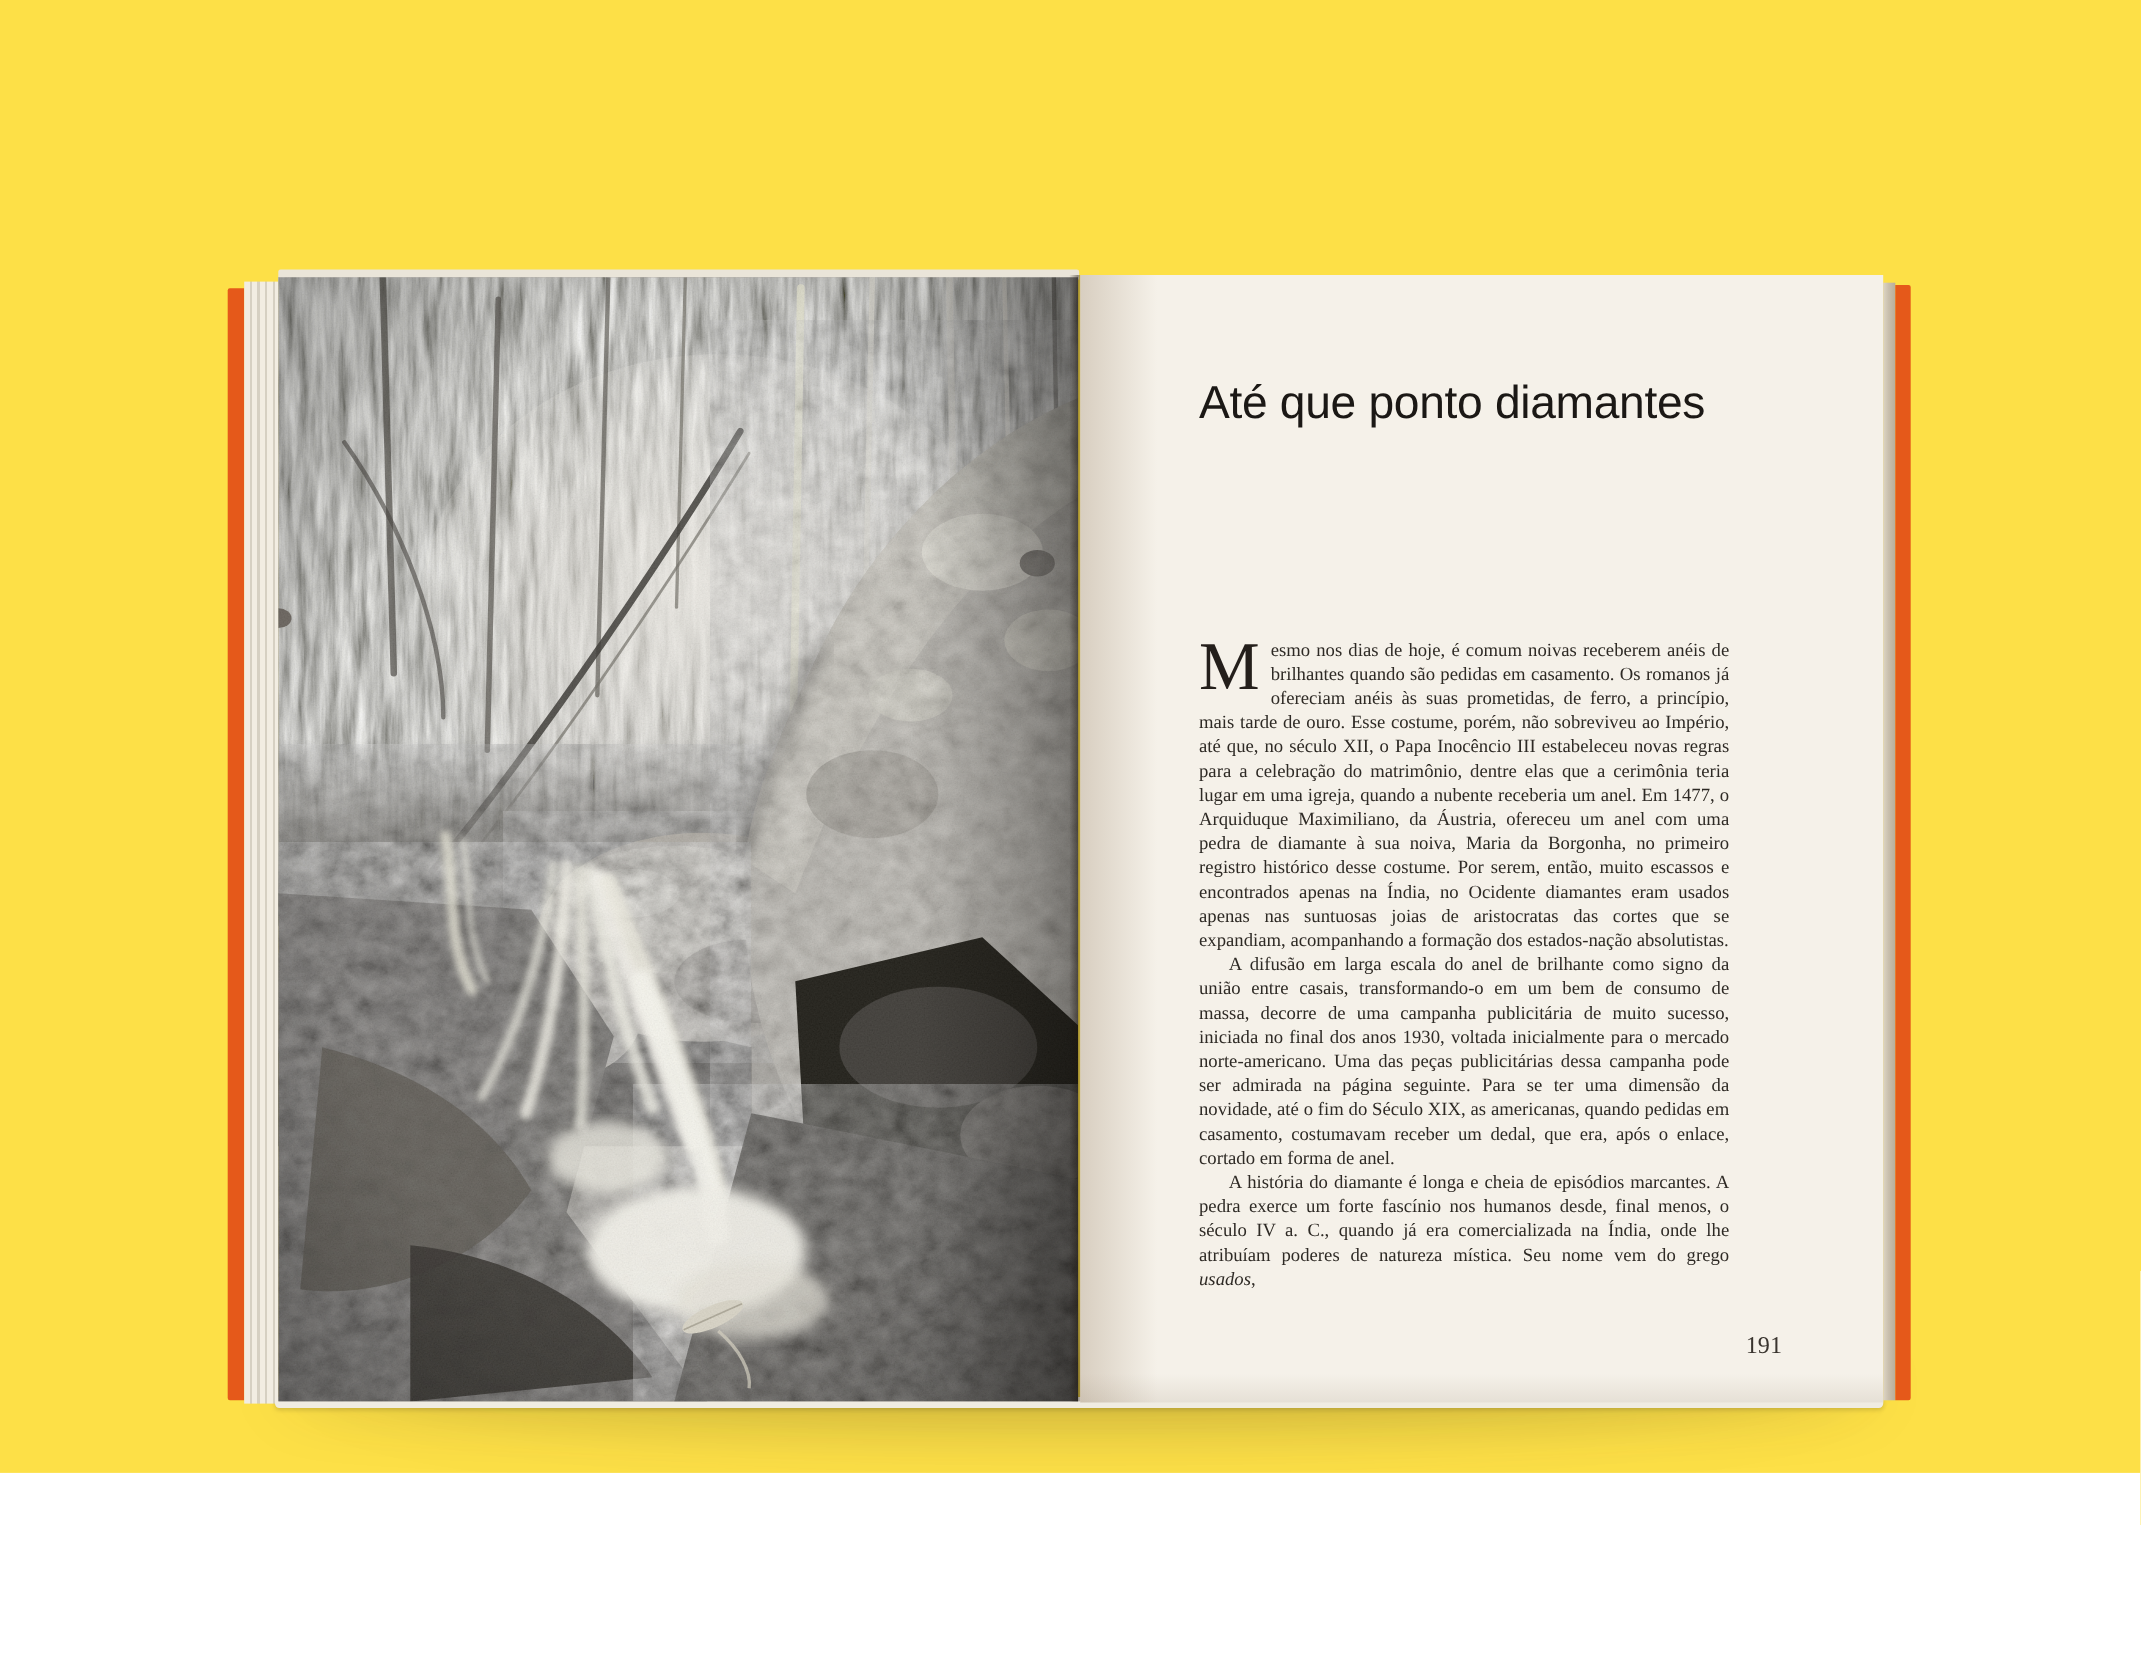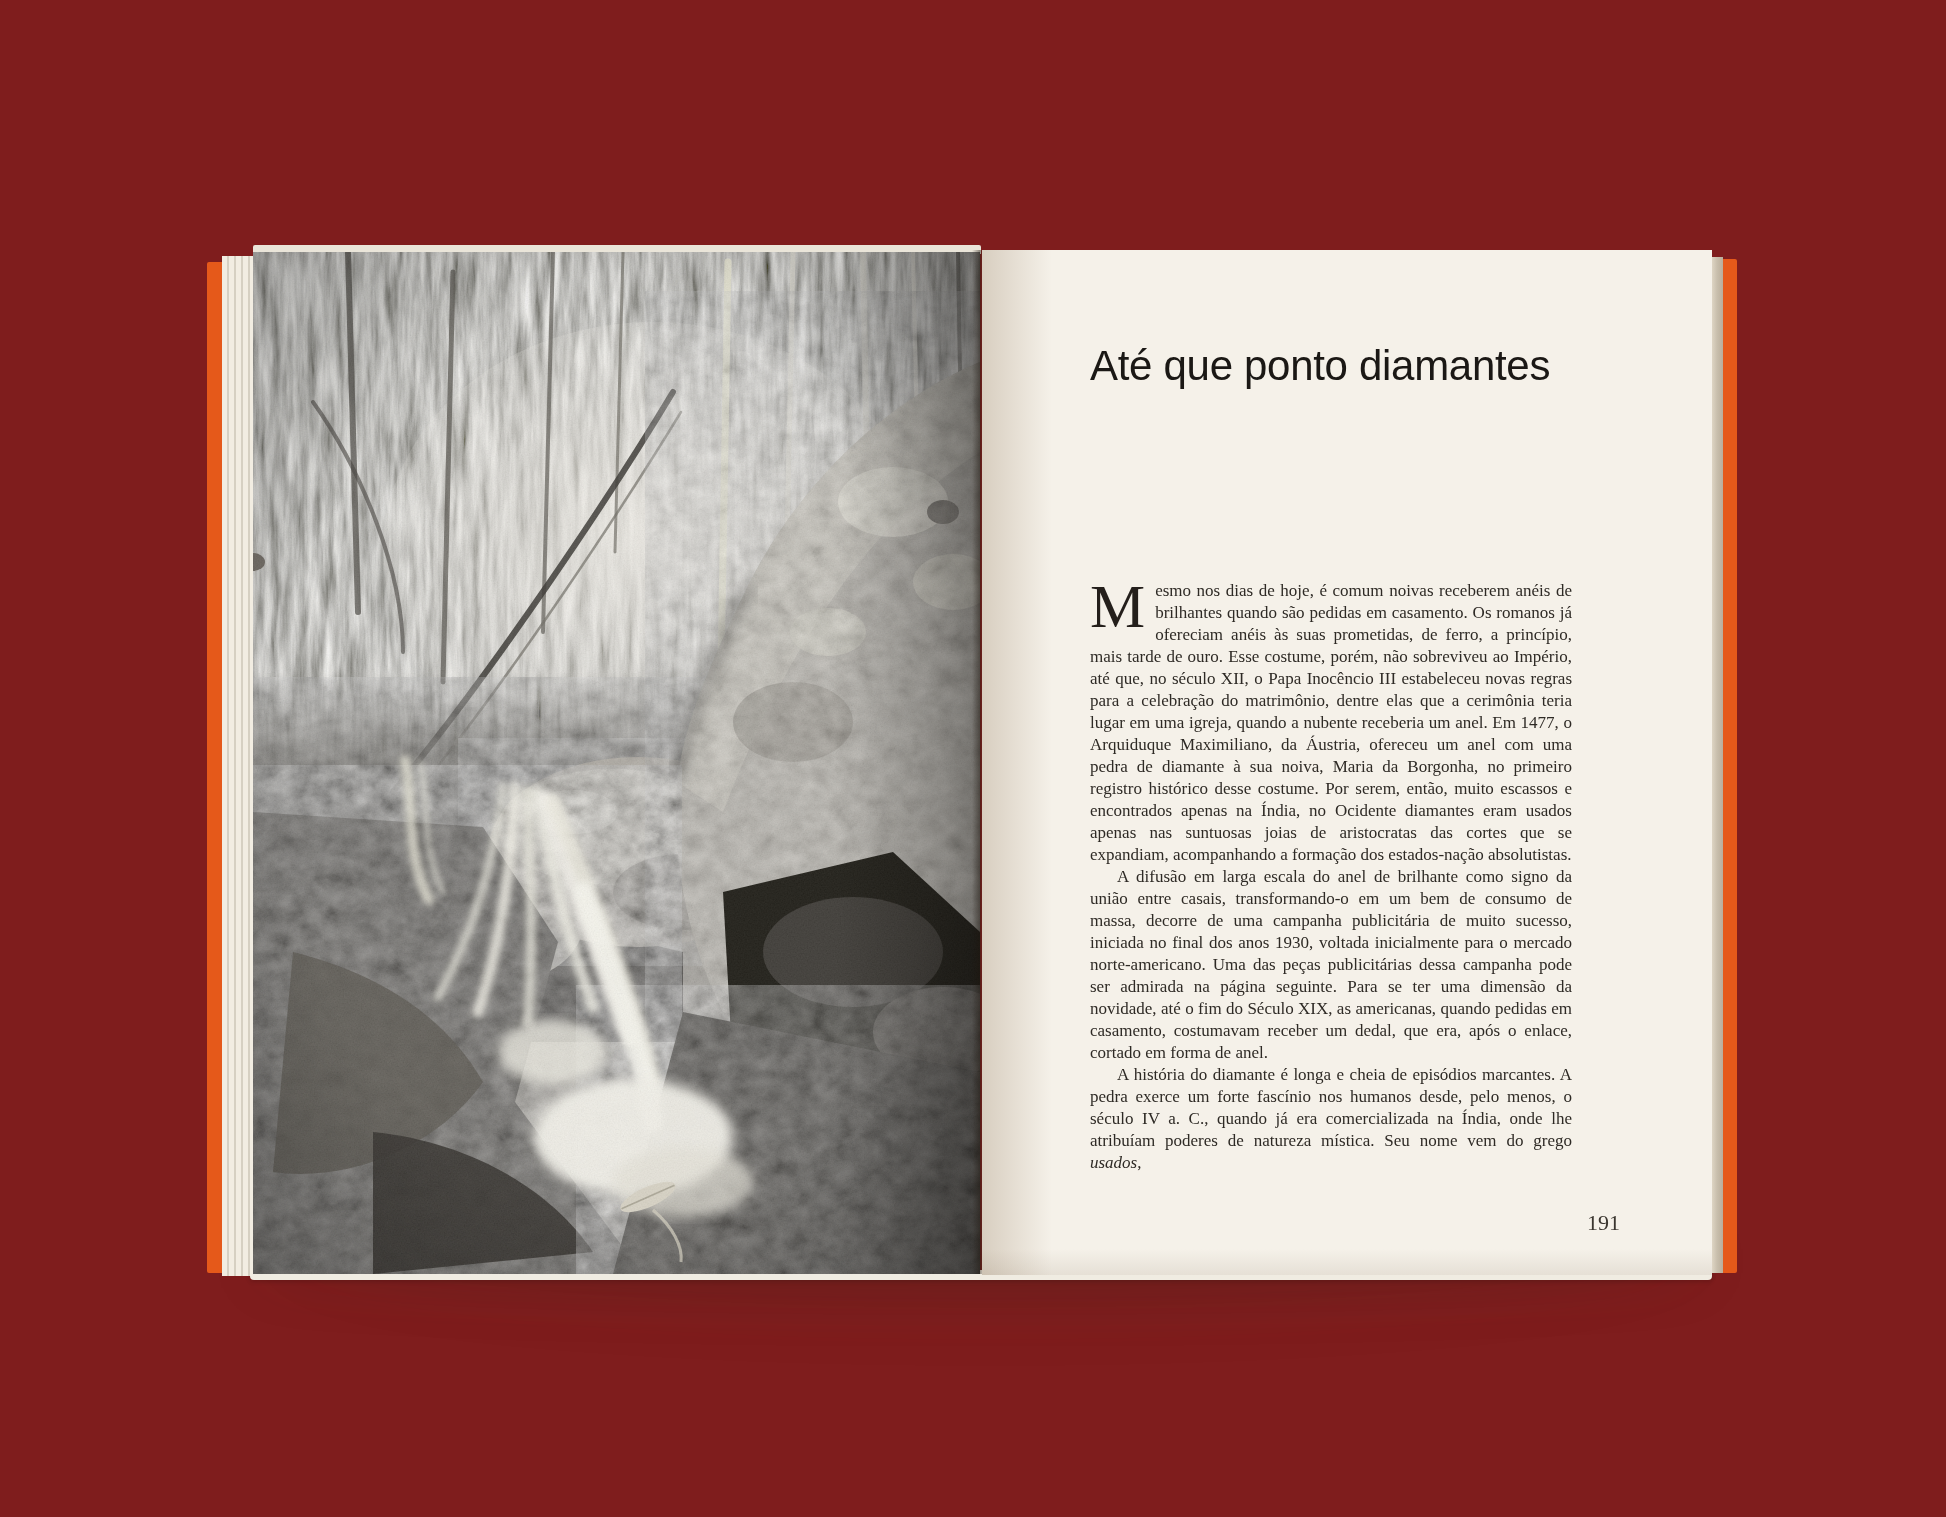--- a/index.html
+++ b/index.html
@@ -1,16 +1,16 @@
 <!DOCTYPE html>
 <html><head>
 <meta charset="utf-8">
 <style>
   html,body{margin:0;padding:0;background:#ffffff;}
-  #stage{position:relative;width:1946px;height:1517px;background:#7f1d1d;overflow:hidden;
+  #stage{position:relative;width:1946px;height:1339px;background:#fde047;overflow:hidden;
          font-family:"Liberation Serif",serif;}
   
   .book-shadow{position:absolute;left:255px;top:1235px;width:1450px;height:52px;
                background:rgba(40,32,24,0.22);border-radius:50%;filter:blur(28px);}
   .book-shadow2{position:absolute;left:300px;top:1150px;width:1380px;height:140px;
                background:rgba(60,50,40,0.10);border-radius:50%;filter:blur(40px);}
   
   .under-pages{position:absolute;left:250px;top:1270px;width:1462px;height:10px;
                background:#f0ece2;border-radius:0 0 4px 4px;box-shadow:0 2px 4px rgba(0,0,0,0.15);}
   
@@ -201,21 +201,21 @@
   <div class="gutter"></div>
 
   <div class="right-page">
     <div class="chapter-title">
       <div>Até que ponto diamantes</div>
     </div>
 
     <div class="body-text">
       <p><span class="dropcap">M</span><span>esmo nos dias de hoje, é comum noivas receberem anéis de brilhantes quando são pedidas em casamento. Os romanos já ofereciam anéis às suas prometidas, de ferro, a princípio, mais tarde de ouro. Esse costume, porém, não sobreviveu ao Império, até que, no século XII, o Papa Inocêncio III estabeleceu novas regras para a celebração do matrimônio, dentre elas que a cerimônia teria lugar em uma igreja, quando a nubente receberia um anel. Em 1477, o Arquiduque Maximiliano, da Áustria, ofereceu um anel com uma pedra de diamante à sua noiva, Maria da Borgonha, no primeiro registro histórico desse costume. Por serem, então, muito escassos e encontrados apenas na Índia, no Ocidente diamantes eram usados apenas nas suntuosas joias de aristocratas das cortes que se expandiam, acompanhando a formação dos estados-nação absolutistas.</span></p>
       <p class="indent">A difusão em larga escala do anel de brilhante como signo da união entre casais, transformando-o em um bem de consumo de massa, decorre de uma campanha publicitária de muito sucesso, iniciada no final dos anos 1930, voltada inicialmente para o mercado norte-americano. Uma das peças publicitárias dessa campanha pode ser admirada na página seguinte. Para se ter uma dimensão da novidade, até o fim do Século XIX, as americanas, quando pedidas em casamento, costumavam receber um dedal, que era, após o enlace, cortado em forma de anel.</p>
-      <p class="indent"><span>A história do diamante é longa e cheia de episódios marcantes. A pedra exerce um forte fascínio nos humanos desde, pelo menos, o século IV a. C., quando já era comercializada na Índia, onde lhe atribuíam poderes de natureza mística. Seu nome vem do grego </span><span class="ital">usados</span><span>,</span></p>
+      <p class="indent"><span>A história do diamante é longa e cheia de episódios marcantes. A pedra exerce um forte fascínio nos humanos desde, final menos, o século IV a. C., quando já era comercializada na Índia, onde lhe atribuíam poderes de natureza mística. Seu nome vem do grego </span><span class="ital">usados</span><span>,</span></p>
     </div>
 
     <div class="folio">191</div>
   </div>
 
   <div class="stack-right"></div>
   <div class="cover-right" style="background:#e5591a;"></div>
 
 </div>
 

